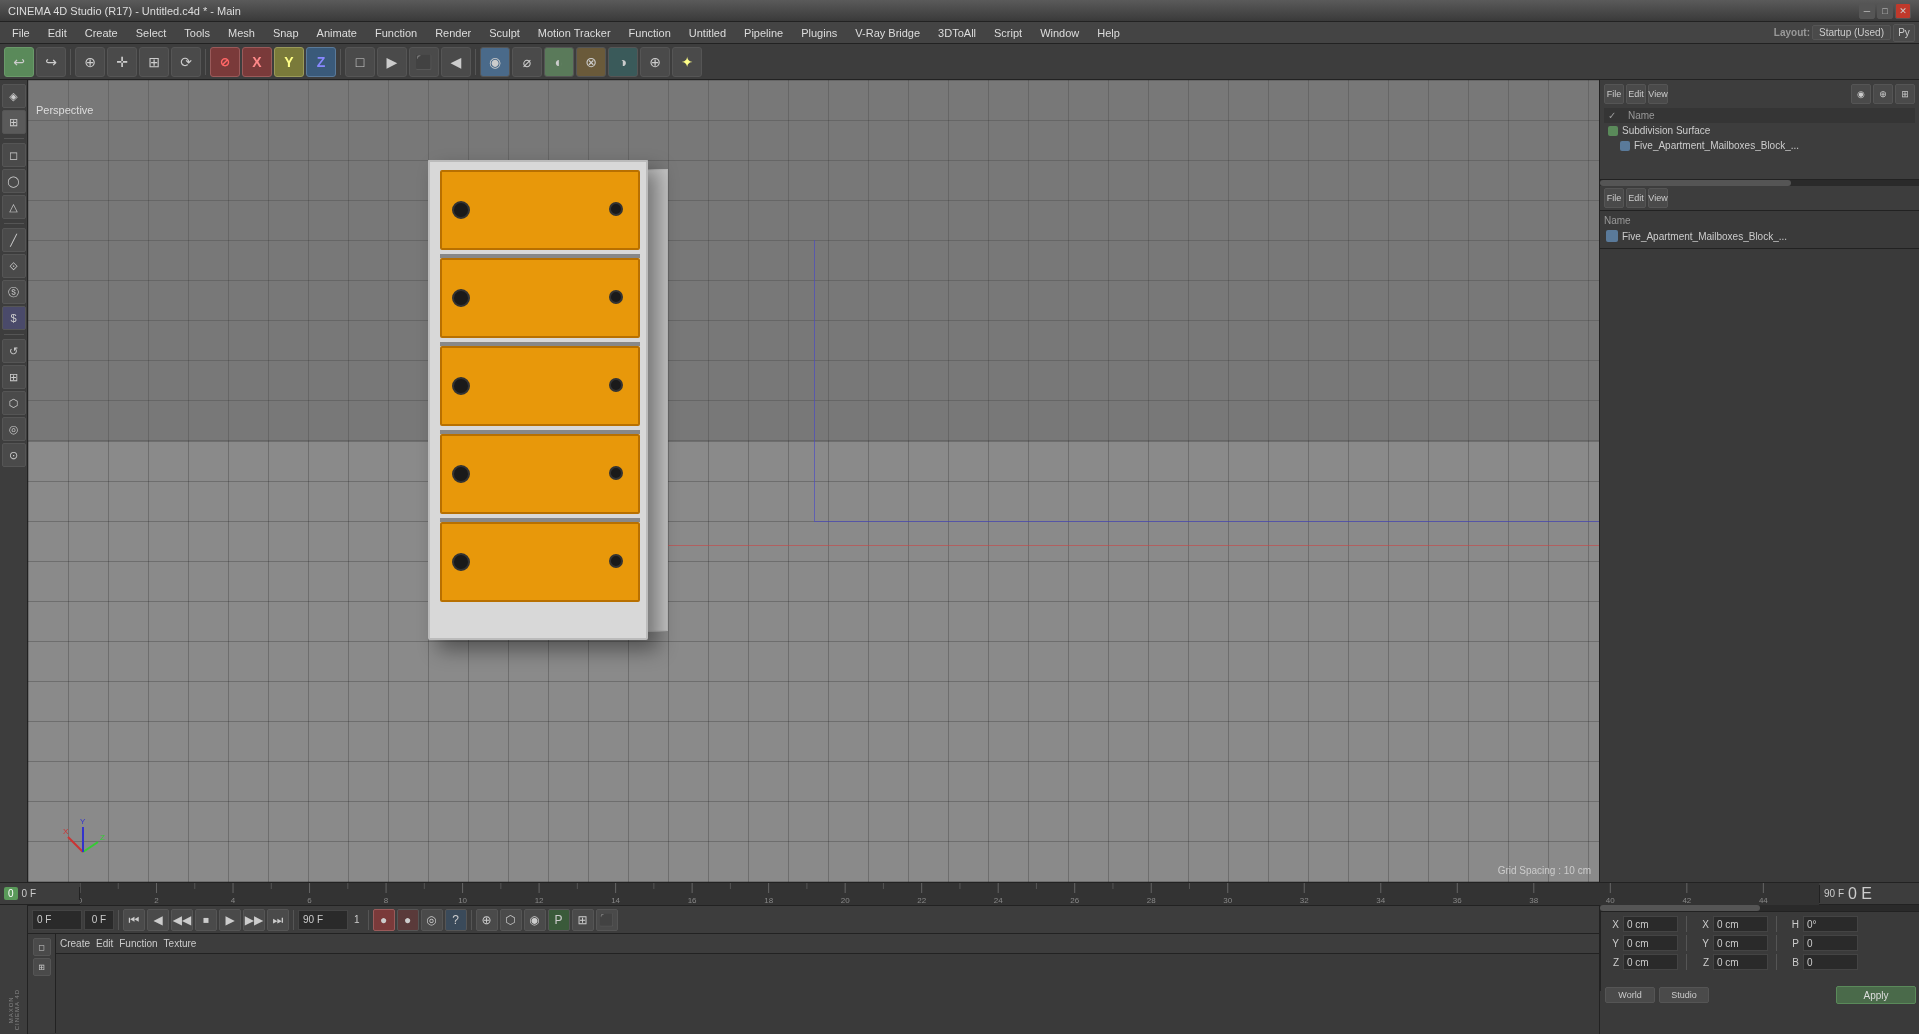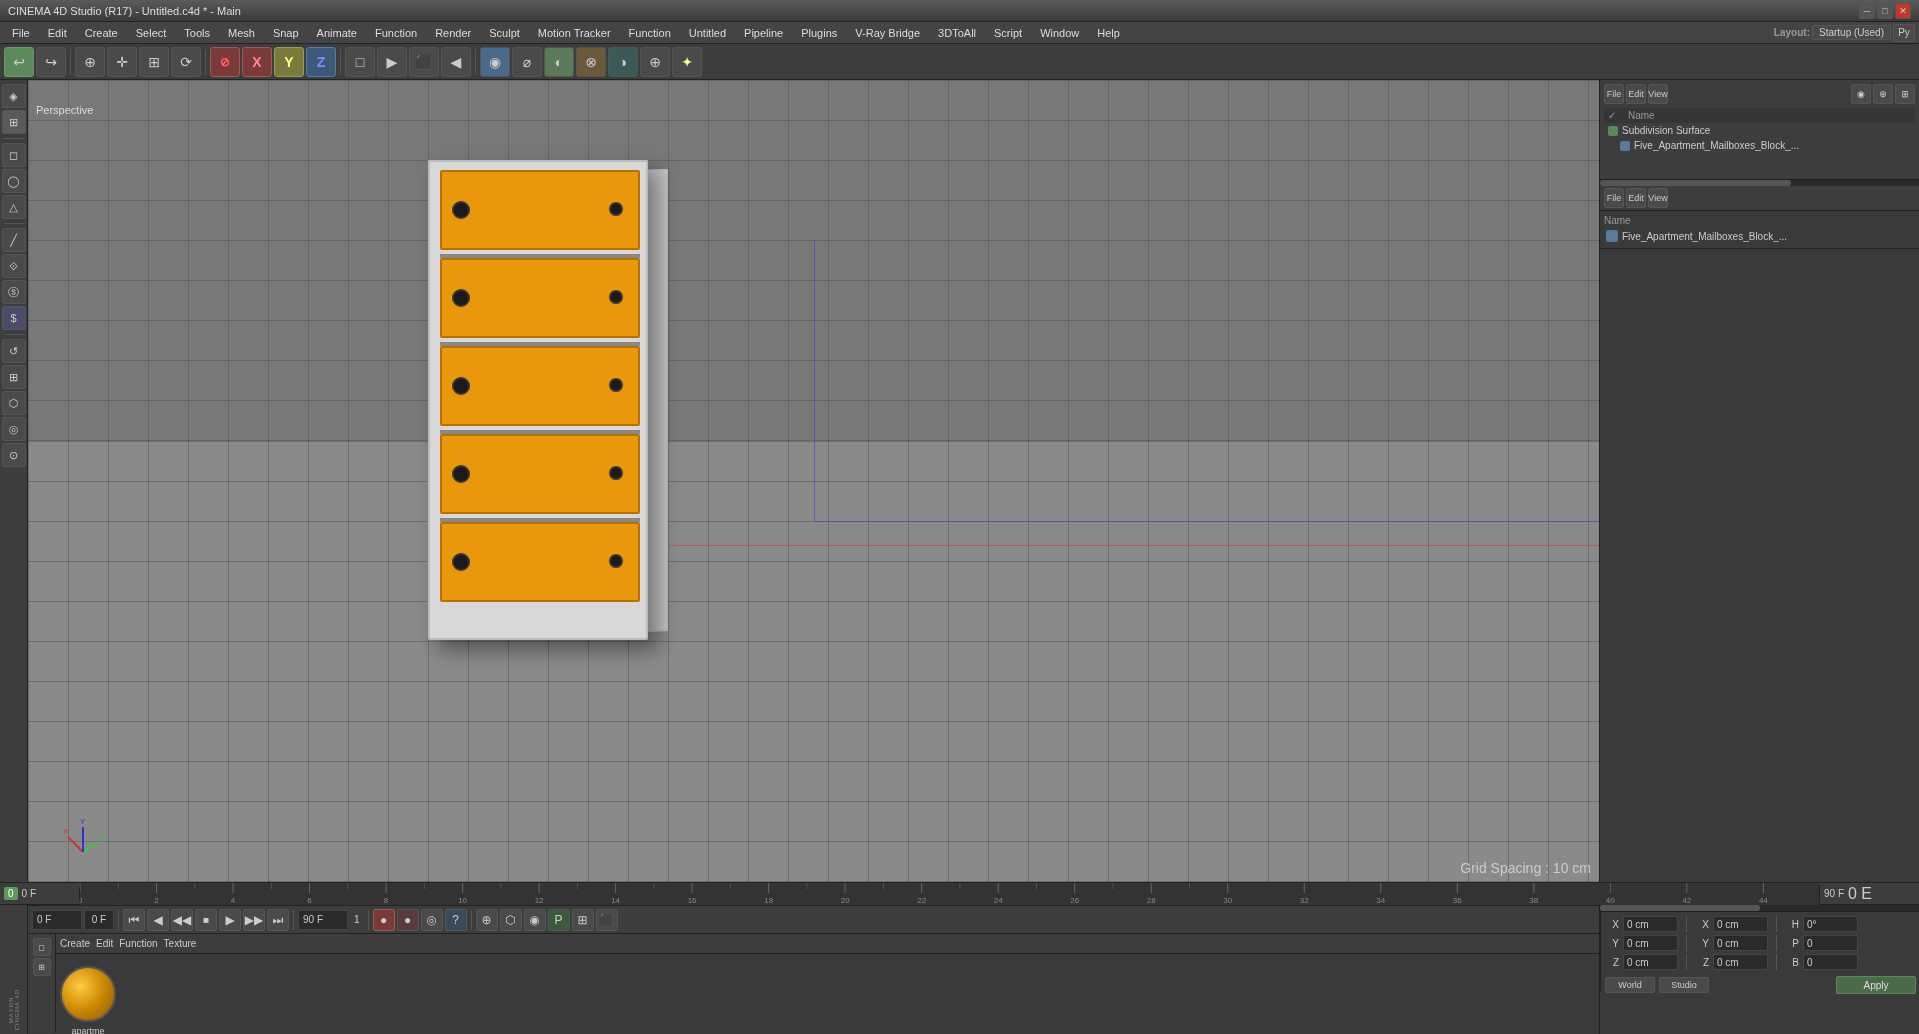--- a/index.html
+++ b/index.html
@@ -139,21 +139,21 @@
       left: 8px;
       color: #ddd;
       font-size: 11px;
       z-index: 10;
     }
     #grid-spacing {
       position: absolute;
       bottom: 6px;
       right: 8px;
       color: #ccc;
-      font-size: 14px;
+      font-size: 10px;
     }
     .vp-nav-btn {
       width: 16px; height: 16px;
       background: rgba(60,60,60,0.8);
       border: 1px solid #555;
       border-radius: 2px;
       display: flex; align-items: center; justify-content: center;
       cursor: pointer;
       font-size: 10px;
       color: #ccc;
@@ -463,21 +463,21 @@
     }
     .coord-divider {
       width: 1px; height: 16px;
       background: #555;
       margin: 0 4px;
     }
     .coord-btn-row {
       display: flex;
       align-items: center;
       gap: 4px;
-      margin-top: 6px;
+      margin-top: 16px;
     }
     .coord-mode-btn {
       width: 50px; height: 16px;
       background: #4a4a4a;
       border: 1px solid #555;
       border-radius: 2px;
       font-size: 9px;
       color: #ccc;
       display: flex; align-items: center; justify-content: center;
       cursor: pointer;
@@ -930,27 +930,20 @@
         <div class="mat-side-btn">◻</div>
         <div class="mat-side-btn">⊞</div>
       </div>
       <div id="material-content">
         <div id="material-toolbar">
           <span class="mat-menu-item">Create</span>
           <span class="mat-menu-item">Edit</span>
           <span class="mat-menu-item">Function</span>
           <span class="mat-menu-item">Texture</span>
         </div>
-        <div id="material-items">
-
-          <div style="position:relative; cursor:pointer;">
-            <div class="material-ball" style="background: radial-gradient(circle at 35% 35%, #ffcc44, #cc8800, #885500); width:56px; height:56px; border-radius:50%; border:2px solid #555;"></div>
-            <div class="material-ball-label">apartme</div>
-          </div>
-        </div>
       </div>
     </div>
   </div>
 
   <div id="bottom-right">
 
     <div style="height:6px; background:#2a2a2a; position:relative;">
       <div style="position:absolute; left:0; height:6px; width:50%; background:#555; border-radius:3px;"></div>
     </div>
     <div id="coord-panel">

